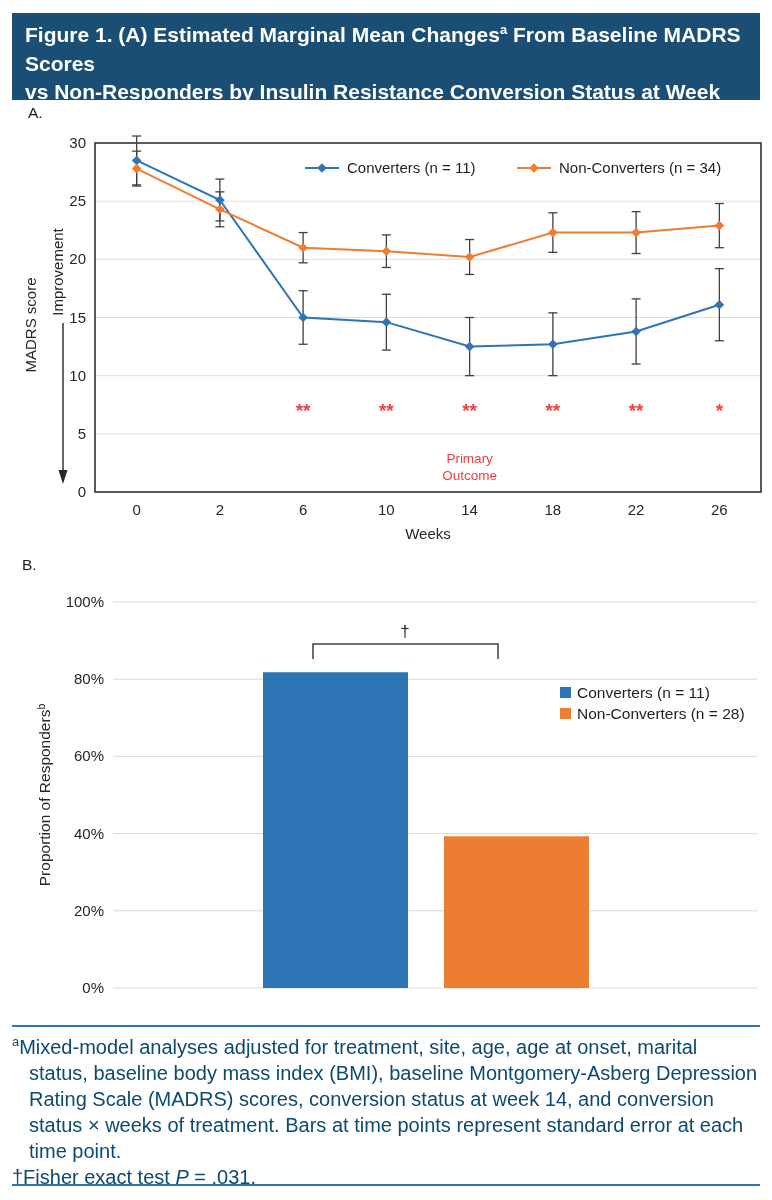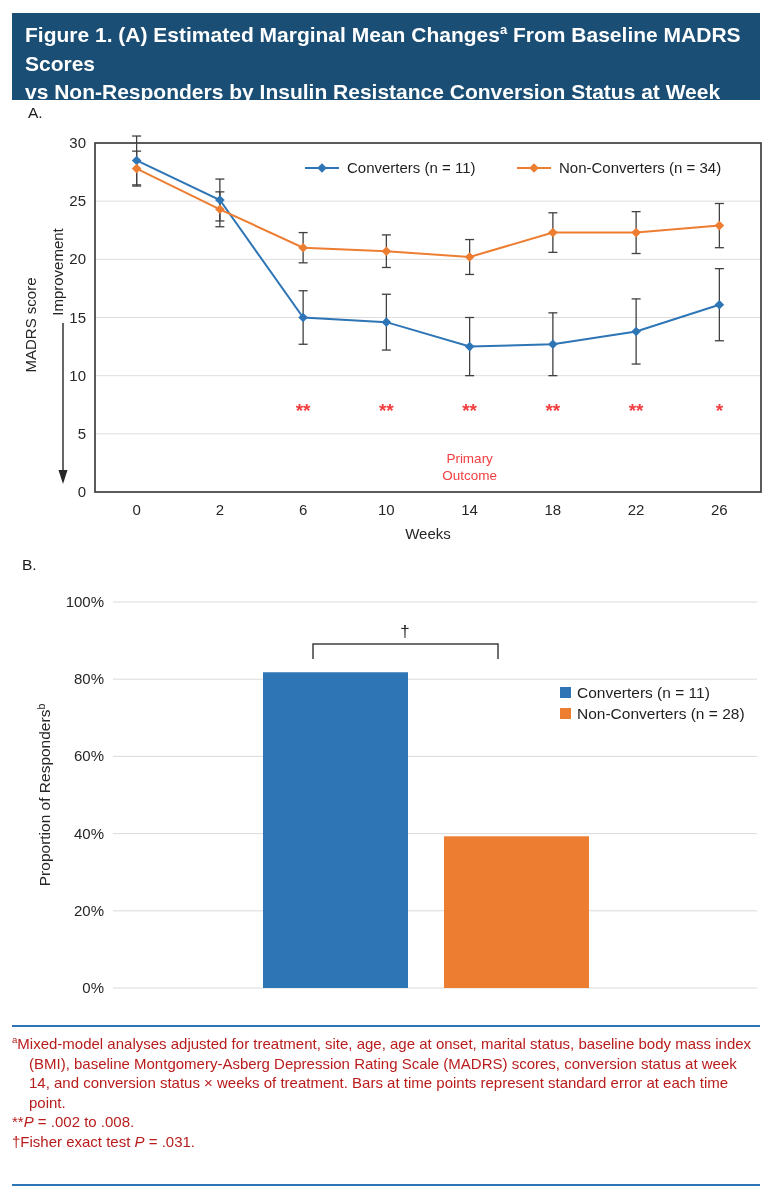--- a/index.html
+++ b/index.html
@@ -9,22 +9,22 @@
        box-sizing:border-box;background:#1A4E74;color:#ffffff;font-weight:bold;
        font-size:21px;line-height:1.36;padding:8px 13px;}
   .title-bar sup{font-size:0.62em;vertical-align:super;line-height:0;}
   .panel-label{position:absolute;font-size:15.5px;color:#1a1a1a;}
   #labelA{left:28px;top:104px;}
   #labelB{left:22px;top:556px;}
   #chartA{position:absolute;left:0;top:125px;}
   #chartB{position:absolute;left:0;top:580px;}
   svg text{font-family:"Liberation Sans","DejaVu Sans",sans-serif;}
   .footnotes{position:absolute;left:12px;top:1025px;width:748px;box-sizing:border-box;
-       border-top:2px solid #2E75B5;padding-top:7px;font-size:15px;line-height:1.3;
-       color:#b91c1c;}
+       border-top:2px solid #2E75B5;padding-top:7px;font-size:20px;line-height:1.3;
+       color:#0c4a6e;}
   .fn{padding-left:17px;text-indent:-17px;}
   .fn sup{font-size:0.64em;vertical-align:super;line-height:0;}
   .it{font-style:italic;}
   .bottom-rule{position:absolute;left:12px;top:1184px;width:748px;height:2px;background:#2E75B5;}
 </style>
 </head>
 <body>
 
 <div class="title-bar">
   <div><span>Figure 1. (A) Estimated Marginal Mean Changes</span><sup>a</sup><span> From Baseline MADRS Scores</span></div>
@@ -161,17 +161,16 @@
     <text x="405" y="57" text-anchor="middle" font-size="17" fill="#262626">†</text>
     <text x="50" y="215" transform="rotate(-90 50 215)" text-anchor="middle" font-size="15.5" fill="#262626"><tspan>Proportion of Responders</tspan><tspan dy="-5" font-size="10.5">b</tspan></text>
     <rect x="560" y="107" width="11" height="11" fill="#2E75B6"></rect>
     <text x="577" y="117.5" font-size="15.5" fill="#1f1f1f">Converters (n = 11)</text>
     <rect x="560" y="128" width="11" height="11" fill="#ED7D31"></rect>
     <text x="577" y="138.5" font-size="15.5" fill="#1f1f1f">Non-Converters (n = 28)</text>
   </svg>
 
 <div class="footnotes">
   <div class="fn"><sup>a</sup><span>Mixed-model analyses adjusted for treatment, site, age, age at onset, marital status, baseline body mass index (BMI), baseline Montgomery-Asberg Depression Rating Scale (MADRS) scores, conversion status at week 14, and conversion status × weeks of treatment. Bars at time points represent standard error at each time point.</span></div>
-  <div class="fn"><span>**</span><span class="it">P</span><span> = .002 to .008.</span></div>
   <div class="fn"><span>†Fisher exact test </span><span class="it">P</span><span> = .031.</span></div>
 </div>
 
 <div class="bottom-rule"></div>
 
 </body></html>

